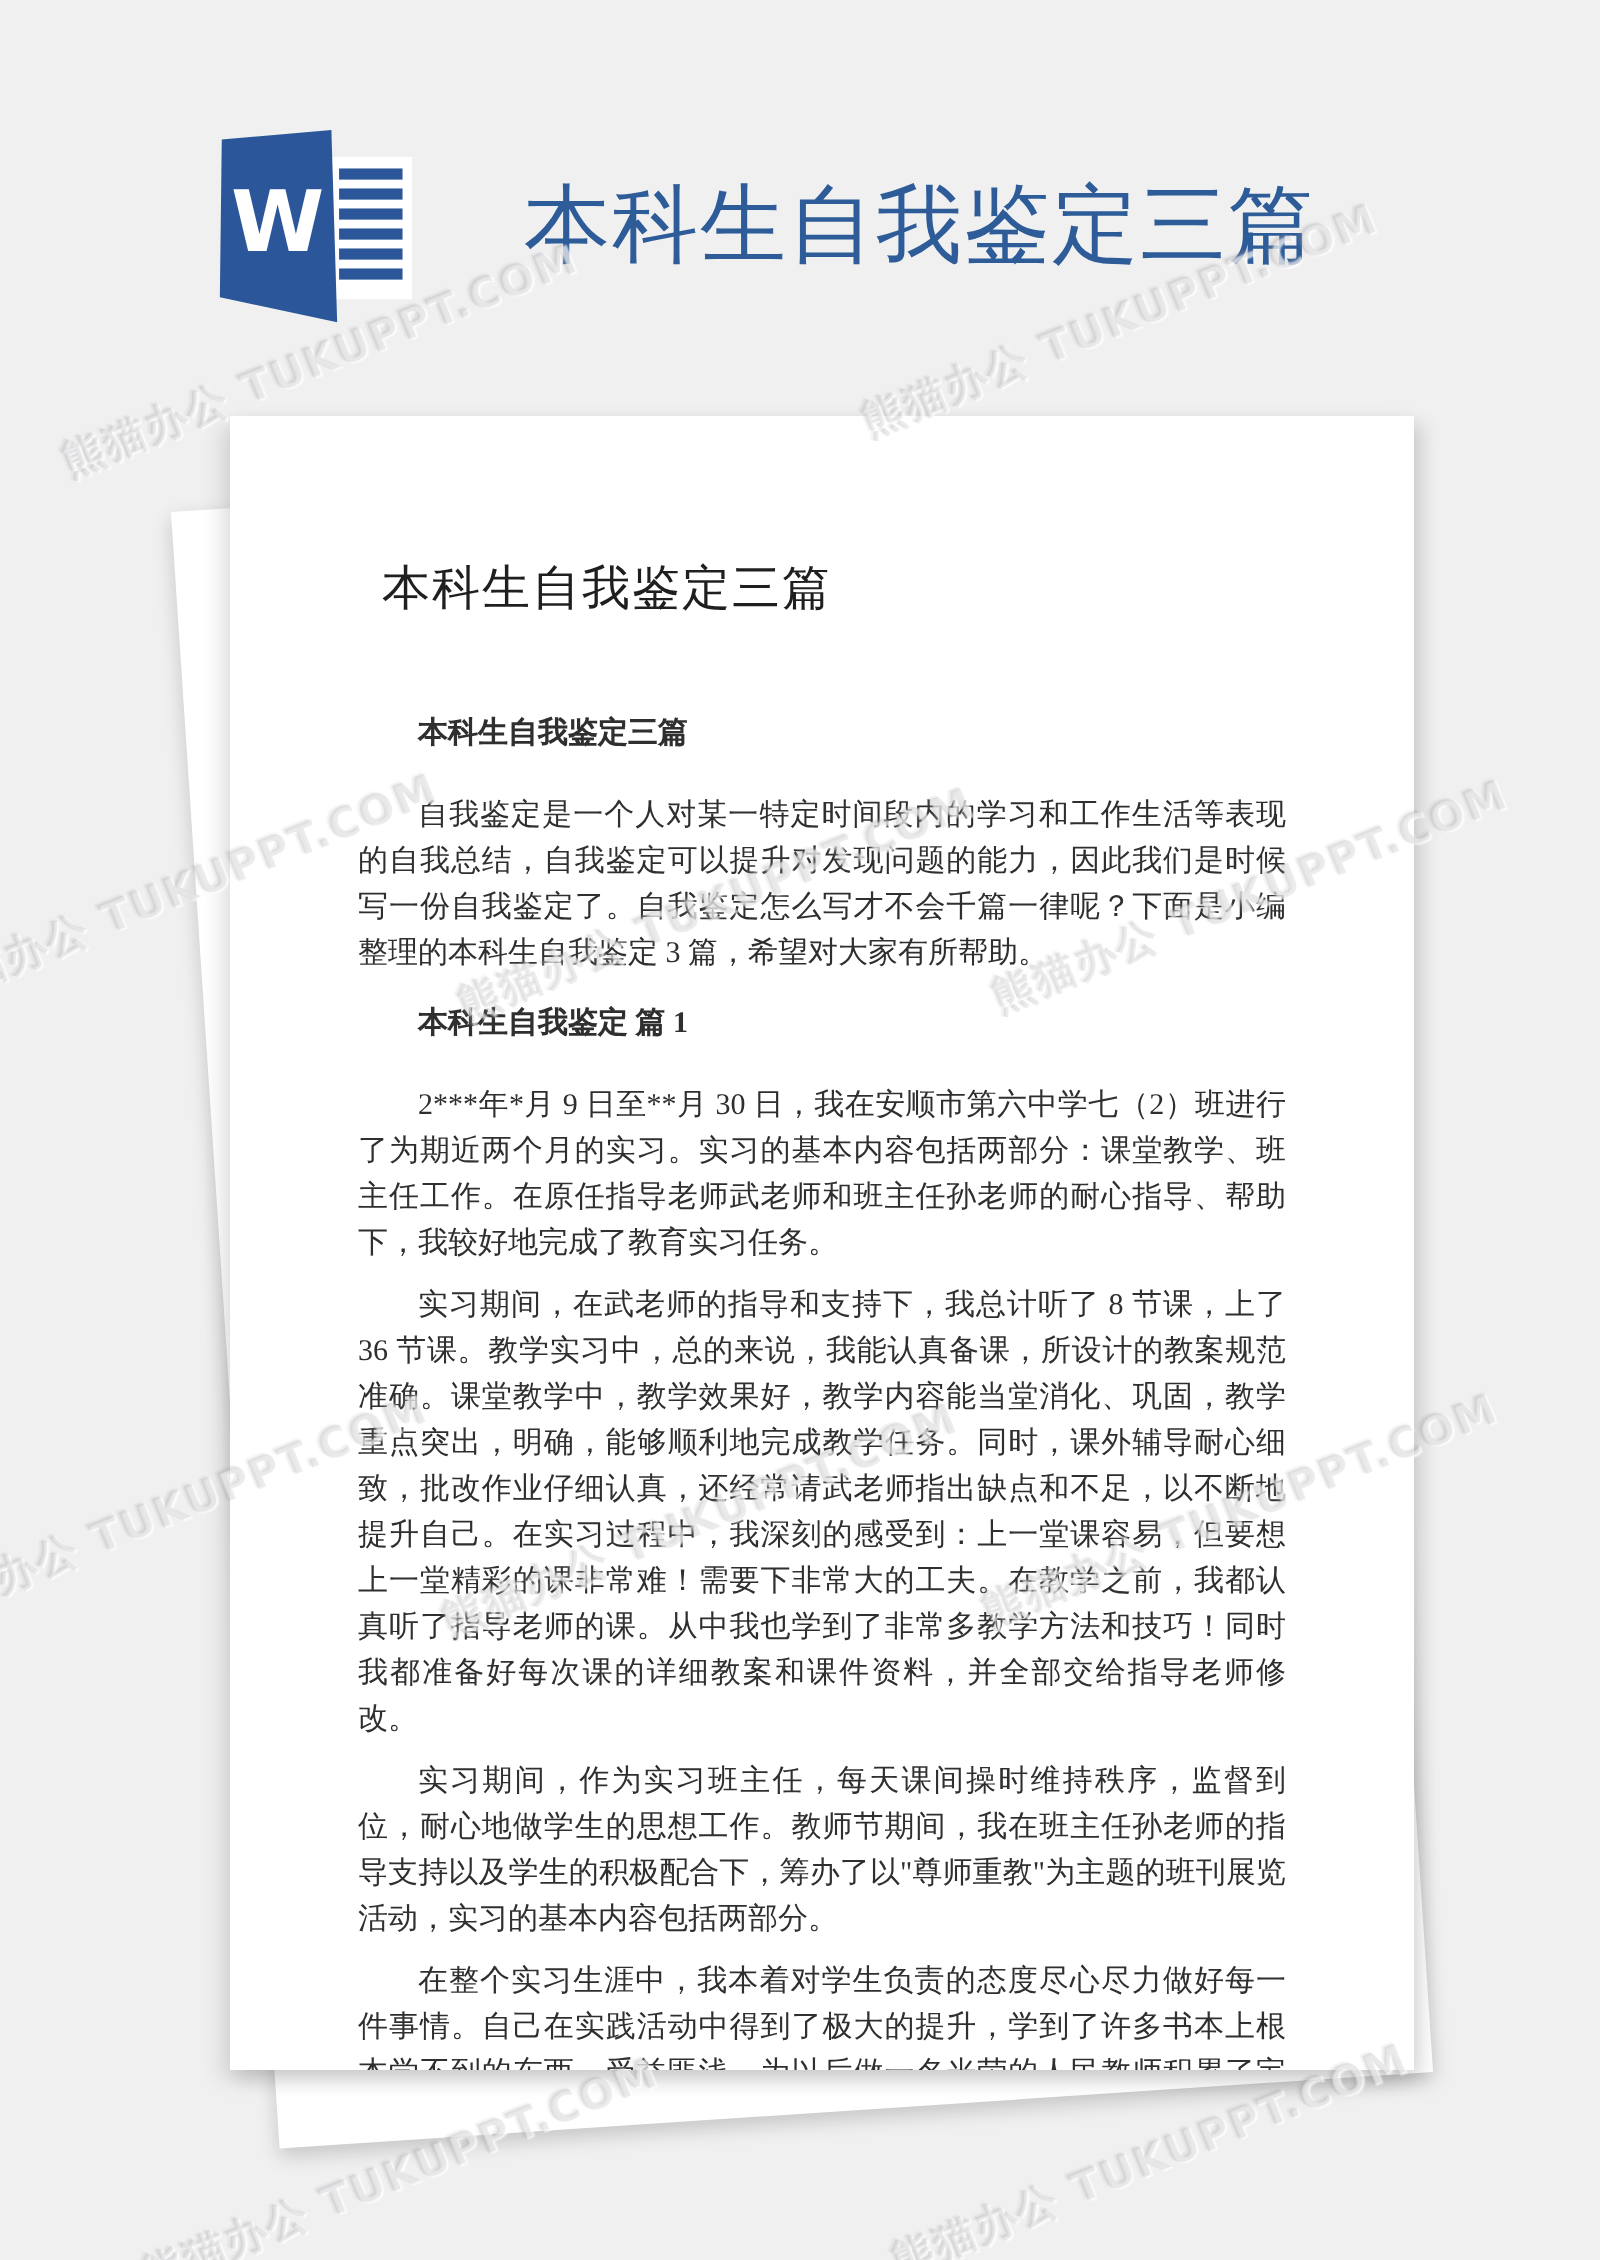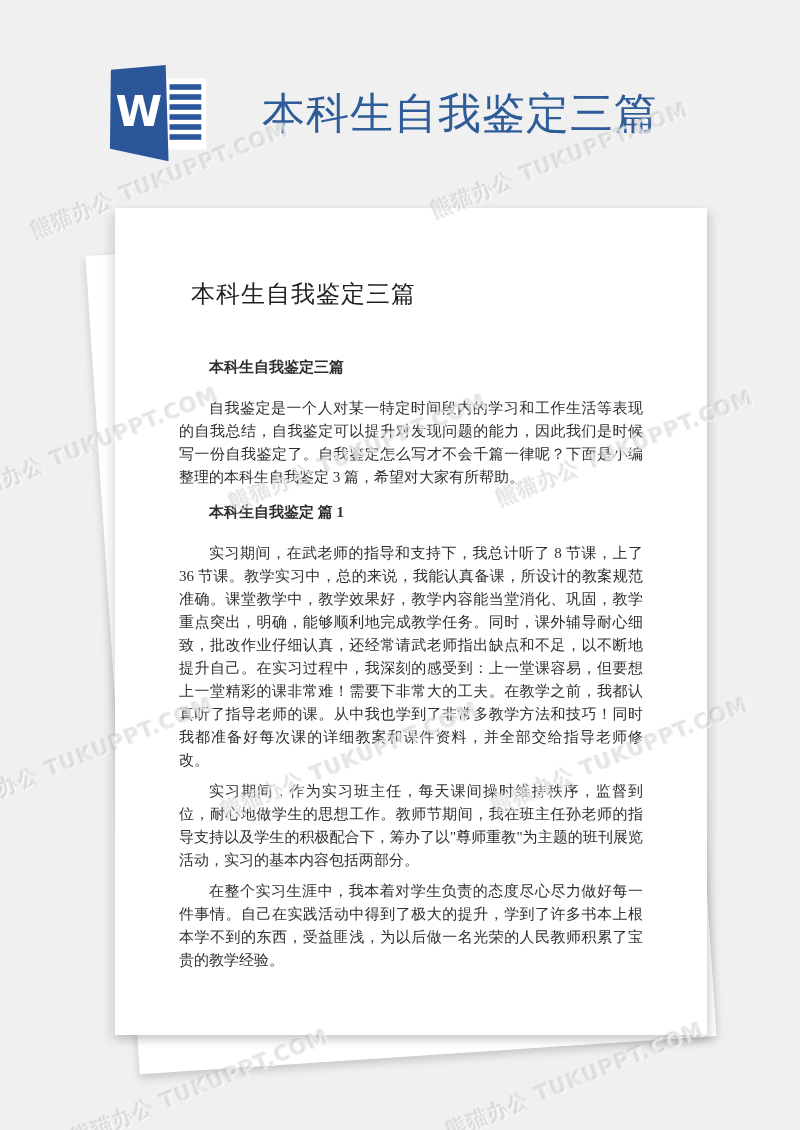--- a/index.html
+++ b/index.html
@@ -76,20 +76,21 @@
 
   <div class="paper-behind"></div>
 
   <div class="paper-main">
     <div class="doc-content">
       <h2 class="doc-title">本科生自我鉴定三篇</h2>
       <div>
           <p class="block heading">本科生自我鉴定三篇</p>
           <p class="block para">自我鉴定是一个人对某一特定时间段内的学习和工作生活等表现的自我总结，自我鉴定可以提升对发现问题的能力，因此我们是时候写一份自我鉴定了。自我鉴定怎么写才不会千篇一律呢？下面是小编整理的本科生自我鉴定 3 篇，希望对大家有所帮助。</p>
           <p class="block heading">本科生自我鉴定 篇 1</p>
+          <p class="block para">2***年*月 9 日至**月 30 日，我在安顺市第六中学七（2）班进行了为期近两个月的实习。实习的基本内容包括两部分：课堂教学、班主任工作。在原任指导老师武老师和班主任孙老师的耐心指导、帮助下，我较好地完成了教育实习任务。</p>
           <p class="block para">实习期间，在武老师的指导和支持下，我总计听了 8 节课，上了 36 节课。教学实习中，总的来说，我能认真备课，所设计的教案规范准确。课堂教学中，教学效果好，教学内容能当堂消化、巩固，教学重点突出，明确，能够顺利地完成教学任务。同时，课外辅导耐心细致，批改作业仔细认真，还经常请武老师指出缺点和不足，以不断地提升自己。在实习过程中，我深刻的感受到：上一堂课容易，但要想上一堂精彩的课非常难！需要下非常大的工夫。在教学之前，我都认真听了指导老师的课。从中我也学到了非常多教学方法和技巧！同时我都准备好每次课的详细教案和课件资料，并全部交给指导老师修改。</p>
           <p class="block para">实习期间，作为实习班主任，每天课间操时维持秩序，监督到位，耐心地做学生的思想工作。教师节期间，我在班主任孙老师的指导支持以及学生的积极配合下，筹办了以"尊师重教"为主题的班刊展览活动，实习的基本内容包括两部分。</p>
           <p class="block para">在整个实习生涯中，我本着对学生负责的态度尽心尽力做好每一件事情。自己在实践活动中得到了极大的提升，学到了许多书本上根本学不到的东西，受益匪浅，为以后做一名光荣的人民教师积累了宝贵的教学经验。</p>
         </div>
     </div>
   </div>
 
   <div class="doc-header">
     <svg class="word-icon" viewBox="0 0 104 110" xmlns="http://www.w3.org/2000/svg">
 

